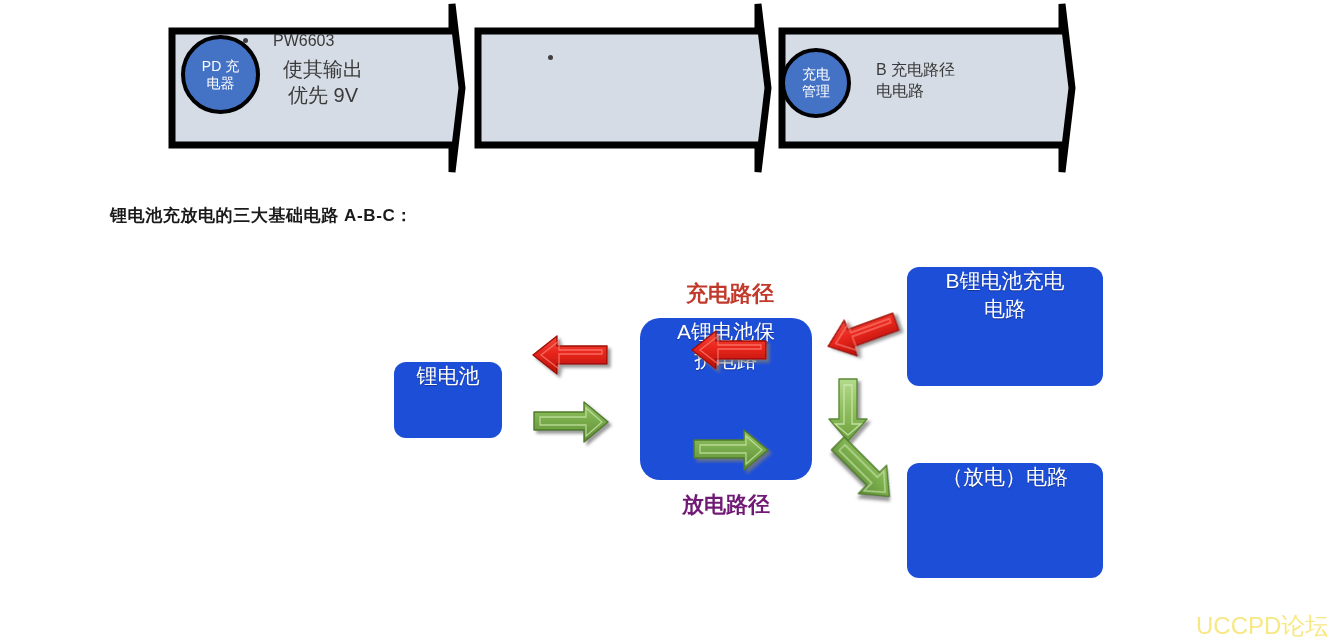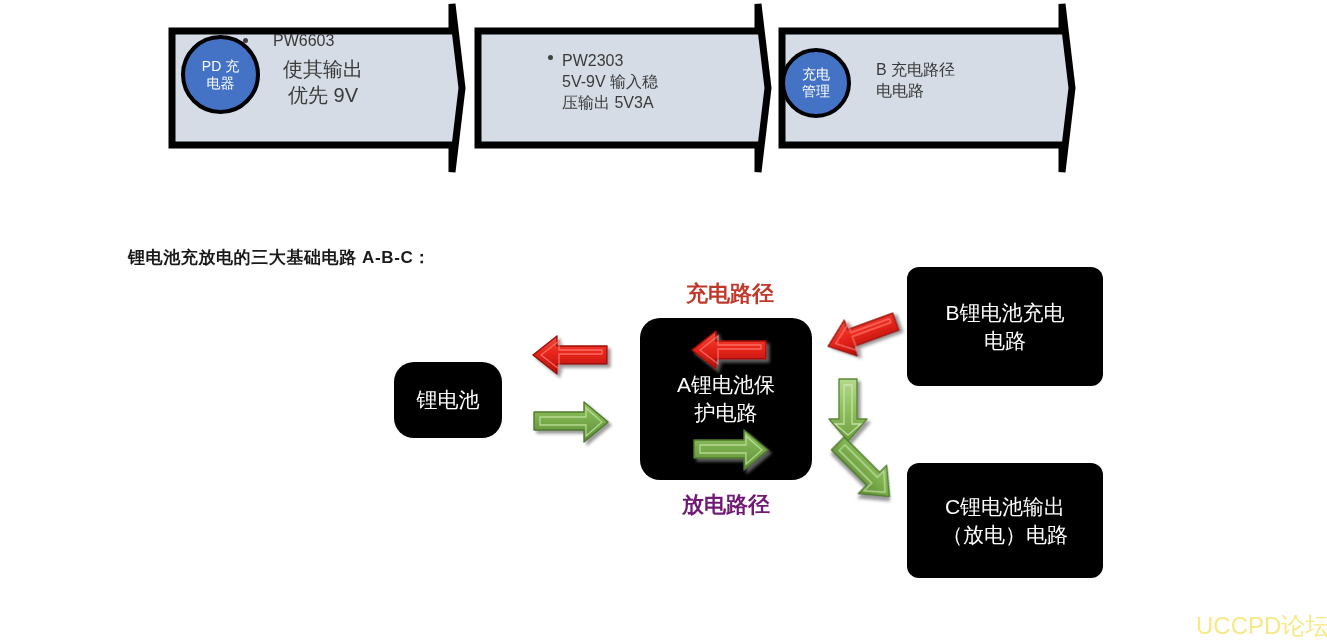--- a/index.html
+++ b/index.html
@@ -65,25 +65,24 @@
     position: absolute;
     font-weight: bold;
     color: #1a1a1a;
     letter-spacing: 0.6px;
     white-space: nowrap;
   }
 
   
   .blue-box {
     position: absolute;
-    background: #000000;
+    background: #1d4ed8;
     border-radius: 12px;
     color: #ffffff;
     display: flex;
-    align-items: center;
     justify-content: center;
     text-align: center;
     line-height: 1.32;
     box-sizing: border-box;
     text-shadow: 0 1px 1px rgba(0,0,0,0.35);
     z-index: 2;
   }
   .blue-box .box-label { display: block; }
 
   
@@ -132,41 +131,36 @@
     <div>使其输出</div>
     <div>优先 9V</div>
   </div>
 
   <div class="flow-arrow" style="left:474px; top:0px;">
     <svg width="298" height="176" viewBox="0 0 298 176">
       <polygon points="4,31 284,31 284,4 294,88 284,172 284,145 4,145" fill="#D6DCE5" stroke="#000000" stroke-width="7" stroke-linejoin="miter"></polygon>
     </svg>
   </div>
   <div class="bullet-dot" style="left:548px; top:55px;"></div>
-  <div class="flow-text" style="left:562px; top:51px; font-size:16px;">
-    <div>PW2303</div>
-    <div>5V-9V 输入稳</div>
-    <div>压输出 5V3A</div>
-  </div>
 
   <div class="flow-arrow" style="left:778px; top:0px;">
     <svg width="298" height="176" viewBox="0 0 298 176">
       <polygon points="4,31 284,31 284,4 294,88 284,172 284,145 4,145" fill="#D6DCE5" stroke="#000000" stroke-width="7" stroke-linejoin="miter"></polygon>
     </svg>
   </div>
   <div class="chip-circle" style="left:781px; top:48px; width:70px; height:70px; font-size:14px;">
     <span>充电</span>
     <span>管理</span>
   </div>
   <div class="flow-text" style="left:876px; top:60px; font-size:16px;">
     <div>B 充电路径</div>
     <div>电电路</div>
   </div>
 
-  <div class="section-heading" style="left:128px; top:204px; font-size:17px;margin-top:42px;">锂电池充放电的三大基础电路 A-B-C：</div>
+  <div class="section-heading" style="left:110px; top:204px; font-size:17px;">锂电池充放电的三大基础电路 A-B-C：</div>
 
   <svg width="0" height="0" style="position:absolute;" aria-hidden="true">
     <defs>
       <linearGradient id="redGrad" x1="0" y1="0" x2="0" y2="1">
         <stop offset="0%" stop-color="#F04A3E"></stop>
         <stop offset="45%" stop-color="#E8251C"></stop>
         <stop offset="100%" stop-color="#B51208"></stop>
       </linearGradient>
       <linearGradient id="redGradInner" x1="0" y1="0" x2="0" y2="1">
         <stop offset="0%" stop-color="#D81B10"></stop>
@@ -185,41 +179,40 @@
         <stop offset="0%" stop-color="#B3D98C"></stop>
         <stop offset="50%" stop-color="#8FBE5E"></stop>
         <stop offset="100%" stop-color="#6EA03F"></stop>
       </linearGradient>
       <filter id="arrShadow" x="-40%" y="-40%" width="190%" height="190%">
         <feDropShadow dx="3" dy="3" stdDeviation="1.6" flood-color="#7a7a7a" flood-opacity="0.75"></feDropShadow>
       </filter>
     </defs>
   </svg>
 
-  <div class="blue-box" style="left:394px; top:362px; width:108px; height:76px; font-size:21px;border-radius:20px;">
+  <div class="blue-box" style="left:394px; top:362px; width:108px; height:76px; font-size:21px;">
     <span class="box-label">锂电池</span>
   </div>
 
   <div class="blue-box" style="left:640px; top:318px; width:172px; height:162px; font-size:21px;border-radius:20px;">
     <div>
       <span class="box-label">A锂电池保</span>
       <span class="box-label">护电路</span>
     </div>
   </div>
 
   <div class="blue-box" style="left:907px; top:267px; width:196px; height:119px; font-size:21px;">
     <div>
       <span class="box-label">B锂电池充电</span>
       <span class="box-label">电路</span>
     </div>
   </div>
 
   <div class="blue-box" style="left:907px; top:463px; width:196px; height:115px; font-size:21px;">
     <div>
-      <span class="box-label">C锂电池输出</span>
       <span class="box-label">（放电）电路</span>
     </div>
   </div>
 
   <div class="path-label charge" style="left:671px; top:279px; font-size:22px;">充电路径</div>
 
   <div class="path-label discharge" style="left:667px; top:490px; font-size:22px;">放电路径</div>
 
   <div class="arrow3d" style="left:531px; top:333px;">
     <svg width="78" height="44" viewBox="0 0 78 44">

